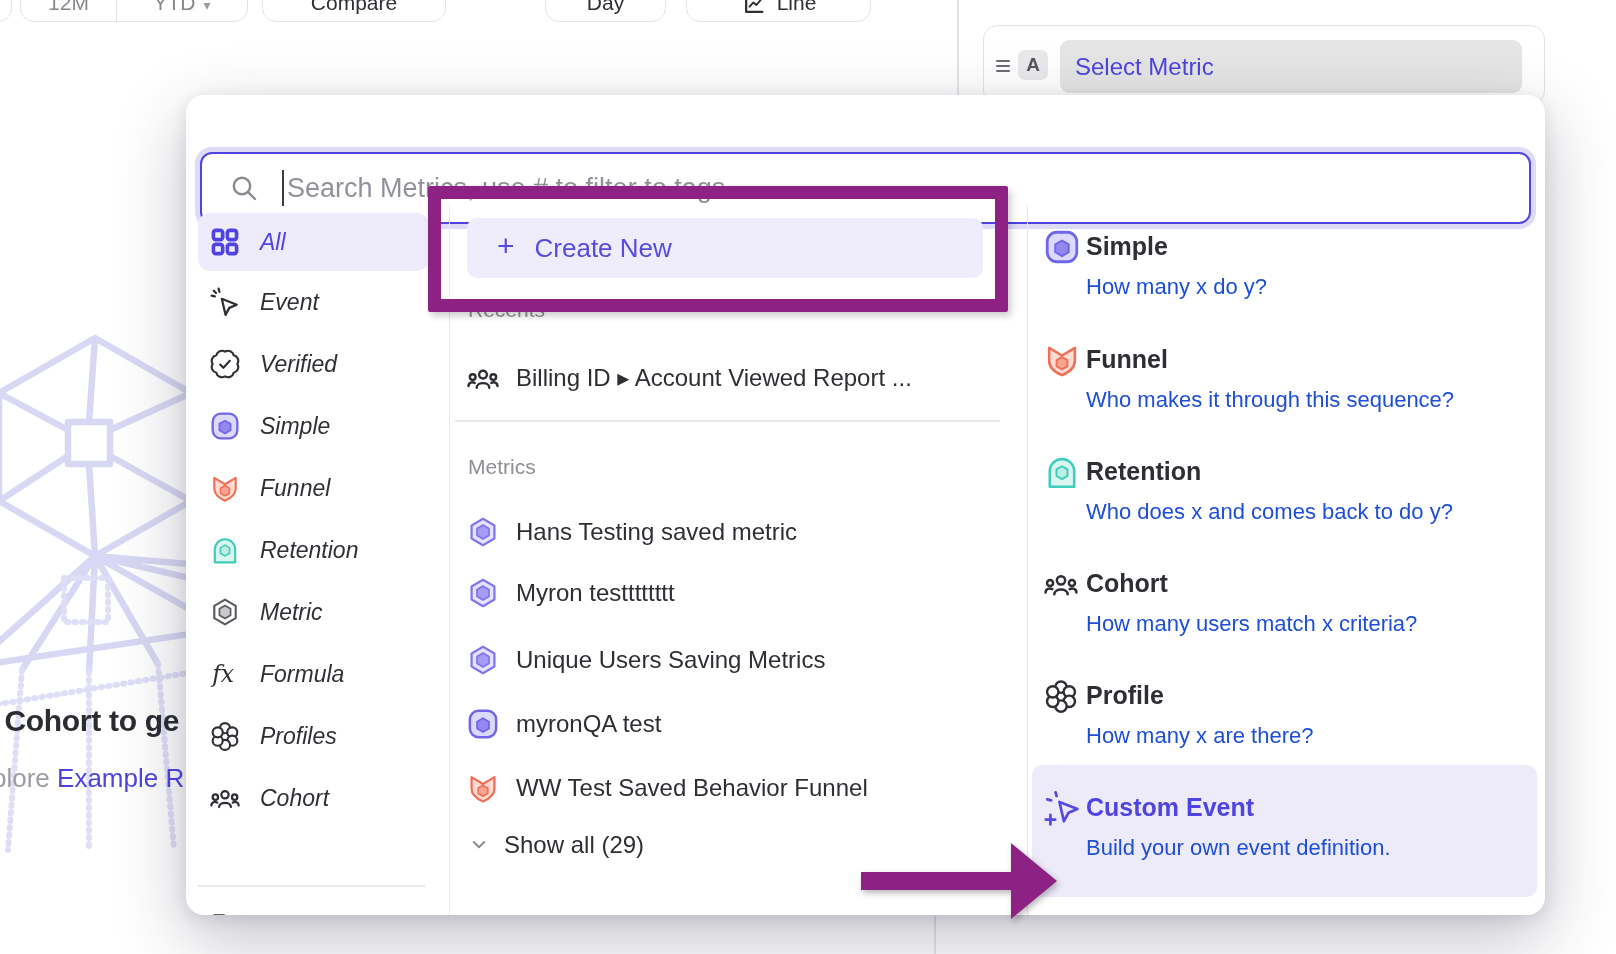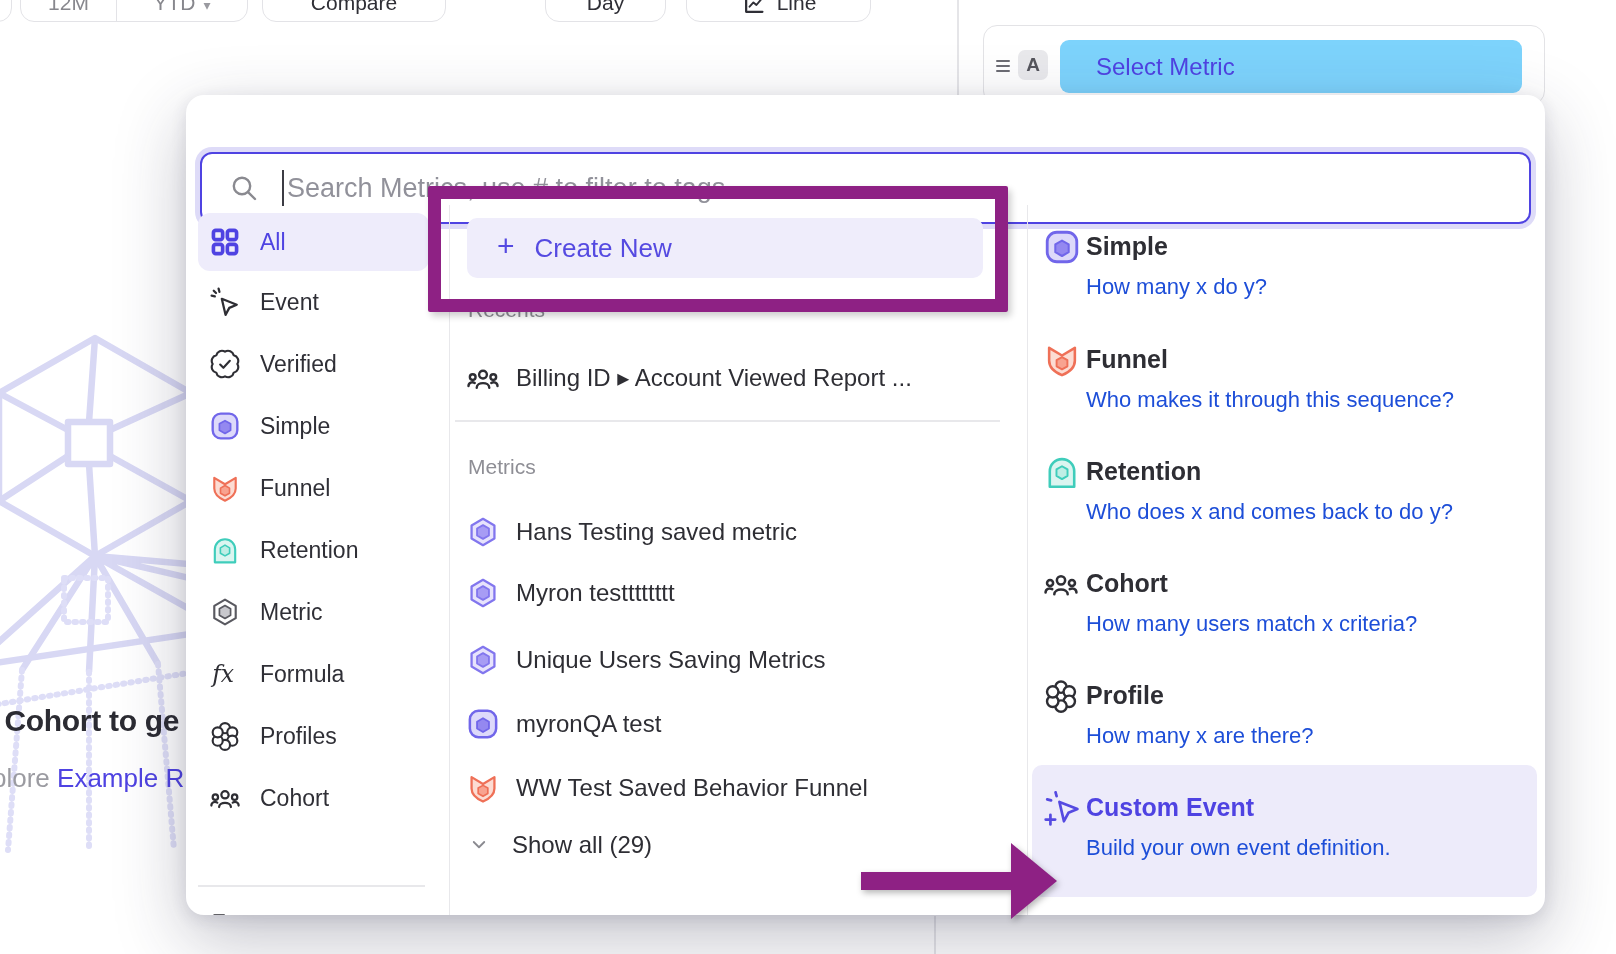--- a/index.html
+++ b/index.html
@@ -28,22 +28,22 @@
   .vd-bottom { left:934px; top:916px; height:38px; }
 
   
   .metric-card { position:absolute; left:983px; top:25px; width:562px; height:80px;
                  background:#fff; border:1.5px solid #e3e3e6; border-radius:14px; }
   .drag-handle { position:absolute; left:10px; top:33px; width:18px; height:14px; color:#6d6d74; }
   .series-badge { position:absolute; left:34px; top:24px; width:30px; height:30px; background:#e9e9ec;
                   border-radius:7px; color:#55555c; font-weight:bold; font-size:19px;
                   display:flex; align-items:center; justify-content:center; }
   .select-metric-pill { position:absolute; left:76px; top:14px; width:462px; height:53px;
-                        background:#7dd3fc; border-radius:9px; color:#4f43e2; font-size:24px;
-                        font-weight:500; line-height:53px; padding-left:36px; }
+                        background:#e5e5e5; border-radius:9px; color:#4f43e2; font-size:24px;
+                        font-weight:500; line-height:53px; padding-left:15px; }
 
   
   .wireframe { position:absolute; left:0; top:330px; width:200px; height:620px; overflow:hidden; }
   .bg-heading { position:absolute; left:0; top:704px; width:188px; overflow:hidden; }
   .bg-heading span { display:inline-block; margin-left:-15px; white-space:nowrap;
                      font-size:30px; font-weight:700; color:#2b2b32; letter-spacing:-.3px; }
   .bg-link { position:absolute; left:0; top:763px; width:188px; overflow:hidden; white-space:nowrap; }
   .bg-link .inner { display:inline-block; margin-left:-8px; font-size:26px; font-weight:500; }
   .bg-link .gray { color:#9b9ba1; }
   .bg-link .purple { color:#4f43e2; }
@@ -57,21 +57,21 @@
                 border:2px solid #4f43e2; border-radius:12px; box-shadow:0 0 0 5px #dedbf8;
                 display:flex; align-items:center; padding-left:28px; background:#fff;margin-top:39px; }
   .searchwrap .mag { width:28px; height:28px; color:#8a8a90; flex:none; }
   .text-caret { width:2px; height:36px; background:#3c3c44; margin-left:24px; flex:none; }
   .placeholder { margin-left:3px; font-size:27px; color:#91919a; }
 
   .columns { position:absolute; left:0; right:0; top:110px; bottom:0; }
 
   
   .sidebar { position:absolute; left:0; top:0; bottom:0; width:264px; border-right:1.5px solid #e8e8eb;
-             padding-top:8px; }
+             padding-top:8px;font-style:italic; }
   .sb-row { height:62px; display:flex; align-items:center; padding-left:24px; gap:20px; cursor:pointer; }
   .sb-row .sic { width:30px; height:30px; flex:none; color:#2e2e34; }
   .sb-row .slabel { font-size:23px; font-weight:500; color:#2f2f36; }
   .sb-row.active { background:#eeecfb; border-radius:12px; margin:0 20px 0 12px; padding-left:12px; height:58px; }
   .sb-row.active .sic, .sb-row.active .slabel { color:#4f43e2; }
   .sb-div { height:1.5px; background:#e8e8eb; margin:56px 24px 0 12px; }
   .sb-row.overflow { margin-top:8px; }
 
   
   .midcol { position:absolute; left:264px; top:0; bottom:0; width:578px; border-right:1.5px solid #e8e8eb; }
@@ -79,21 +79,21 @@
                  border-radius:10px; display:flex; align-items:center; padding-left:30px; gap:20px; cursor:pointer; }
   .create-pill .plus { font-size:30px; color:#554ae1; font-weight:400; line-height:1; padding-bottom:4px; }
   .create-pill .clabel { font-size:26px; font-weight:500; color:#554ae1; }
   .sec-label { position:absolute; left:18px; font-size:21px; color:#8e8e95; }
   .recents-label { top:93px; }
   .metrics-label { top:250px; }
   .mid-row { position:absolute; left:17px; right:20px; height:52px; display:flex; align-items:center; gap:17px; cursor:pointer; }
   .mid-row .mic { width:32px; height:32px; flex:none; color:#2e2e34; }
   .mid-row .mlabel { font-size:24px; font-weight:500; color:#2e2e34; white-space:nowrap; }
   .mid-div { position:absolute; left:5px; right:27px; top:215px; height:1.5px; background:#e8e8eb; }
-  .showall { position:absolute; left:20px; top:626px; display:flex; align-items:center; gap:24px; cursor:pointer; }
+  .showall { position:absolute; left:20px; top:626px; display:flex; align-items:center; gap:16px; cursor:pointer; }
   .showall .chev { width:18px; height:18px; color:#8a8a90; }
   .showall .salabel { font-size:24px; font-weight:500; color:#2e2e34; }
 
   
   .rightcol { position:absolute; left:842px; top:0; right:0; bottom:0; }
   .type-block { position:absolute; left:0; right:0; cursor:pointer; }
   .type-block .tic { position:absolute; left:16px; width:36px; height:36px; color:#2e2e34; }
   .type-title { position:absolute; left:58px; font-size:25px; font-weight:600; color:#2e2e34; white-space:nowrap; }
   .type-desc  { position:absolute; left:58px; font-size:22px; color:#1d4ed8; white-space:nowrap; }
   .custom-highlight { position:absolute; left:4px; right:8px; top:560px; height:132px; background:#edebfa; border-radius:10px; }

